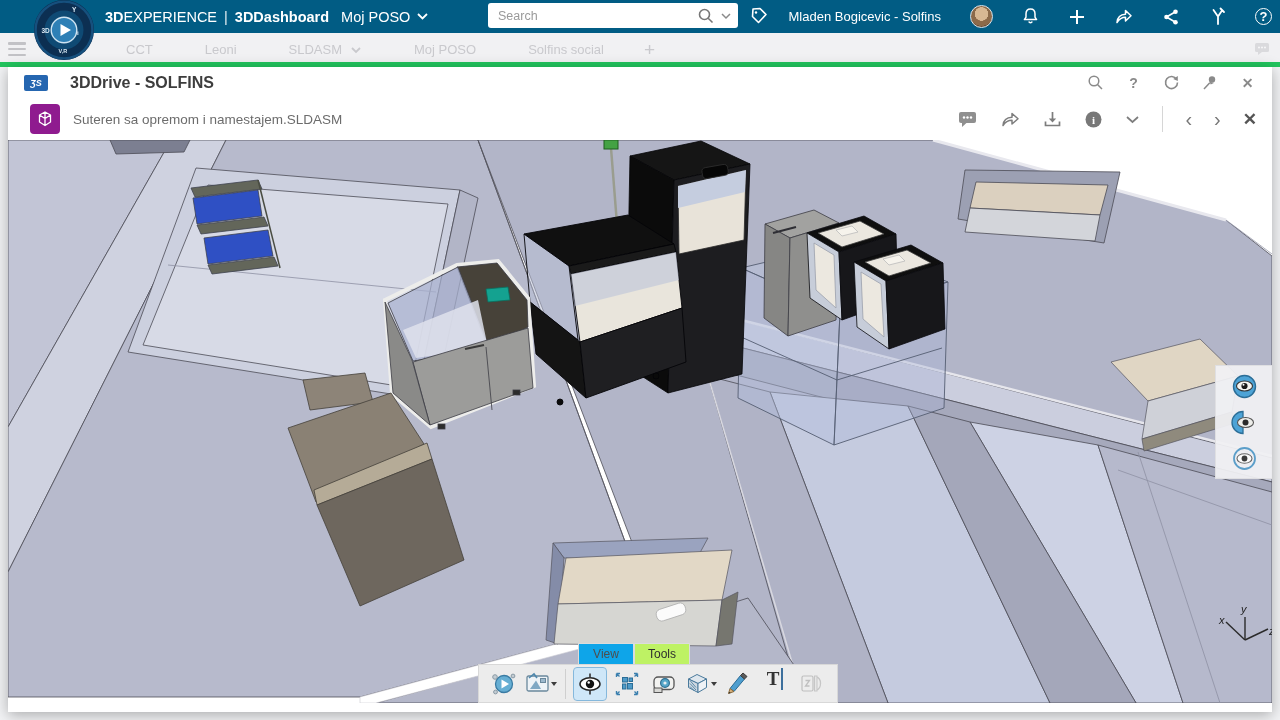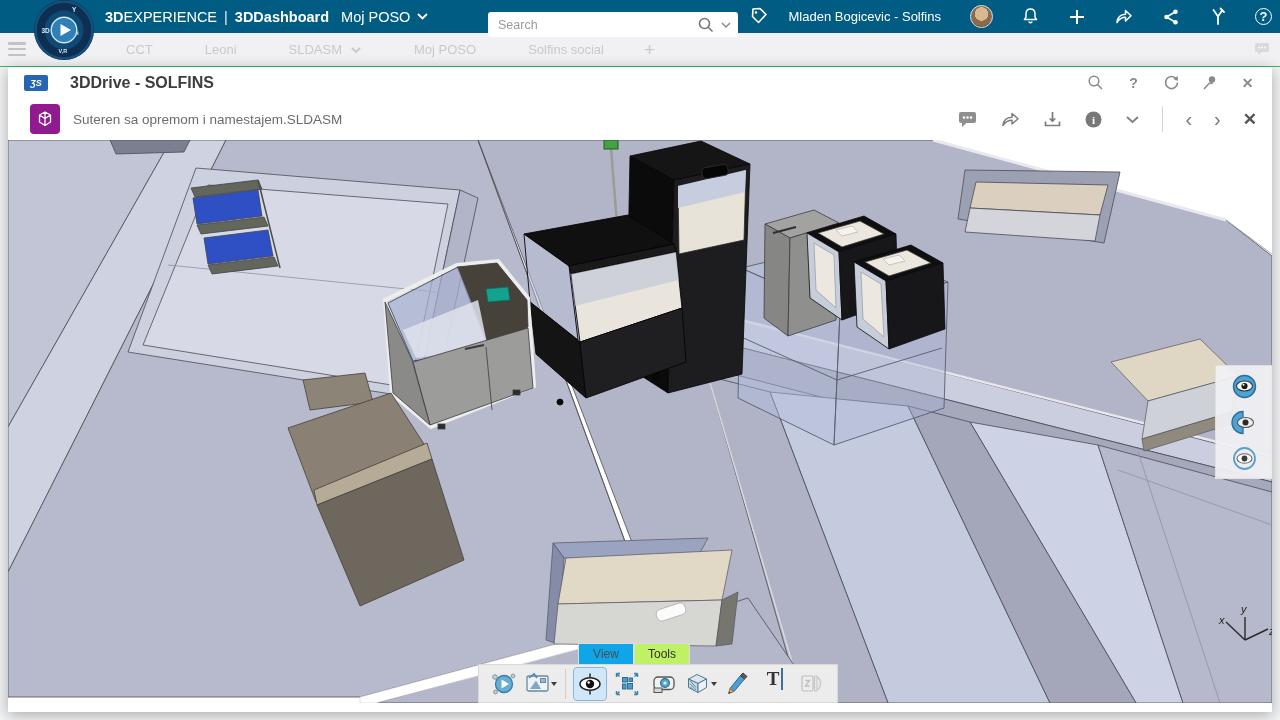--- a/index.html
+++ b/index.html
@@ -5,32 +5,32 @@
 *{margin:0;padding:0;box-sizing:border-box}
 html,body{width:1280px;height:720px;overflow:hidden}
 body{font-family:"Liberation Sans",sans-serif;background:#f2f3f5;position:relative}
 
 
 .topbar{position:absolute;top:0;left:0;width:1280px;height:33px;background:#015c84;z-index:30}
 .logo{position:absolute;left:33px;top:-1px;width:62px;height:62px;z-index:40;cursor:pointer}
 .brand{position:absolute;left:105px;top:0;height:33px;display:flex;align-items:center;color:#fff;font-size:14.5px;white-space:nowrap}
 .brand .divider{margin:0 7px;font-weight:300;opacity:.9}
 .brand .dash{margin-left:12px;display:flex;align-items:center;gap:7px;cursor:pointer}
-.searchbox{position:absolute;left:488px;top:12px;width:250px;height:25px;background:#fff;border-radius:3px;display:flex;align-items:center;padding:0 6px 0 10px}
+.searchbox{position:absolute;left:488px;top:3px;width:250px;height:25px;background:#fff;border-radius:3px;display:flex;align-items:center;padding:0 6px 0 10px}
 .searchbox input{border:none;outline:none;flex:1;font-size:12.5px;color:#333;font-family:"Liberation Sans",sans-serif;background:transparent}
 .searchbox input::placeholder{color:#9a9a9a}
 .tagbtn{position:absolute;left:748px;top:5px;width:22px;height:22px;display:flex;align-items:center;justify-content:center;cursor:pointer}
 .topright{position:absolute;right:8px;top:0;height:33px;display:flex;align-items:center;gap:27px;color:#fff}
 .topright .uname{font-size:13px;margin-right:2px;cursor:pointer}
 .avatar{width:23px;height:23px;border-radius:50%;background:radial-gradient(circle at 50% 38%,#d8b893 0 40%,#8c6a4a 41% 70%,#6e5138 71%);border:1px solid #d8e4ec;cursor:pointer}
 .tbicon{display:flex;align-items:center;justify-content:center;width:20px;height:20px;cursor:pointer}
 .helpglyph{font-size:13px;font-weight:bold;color:#fff;border:1.6px solid #fff;border-radius:50%;width:17px;height:17px;display:flex;align-items:center;justify-content:center}
 
 
-.tabbar{position:absolute;top:33px;left:0;width:1280px;height:34px;background:#f1f1f3;border-bottom:1px solid #22c55e;z-index:20}
+.tabbar{position:absolute;top:33px;left:0;width:1280px;height:34px;background:#f1f1f3;border-bottom:5px solid #22c55e;z-index:20}
 .hamb{position:absolute;left:8px;top:9px;width:18px;height:14px;display:flex;flex-direction:column;justify-content:space-between;cursor:pointer}
 .hamb i{height:2.5px;background:#c2c2c6;border-radius:1px}
 .dtabs{position:absolute;left:100px;top:0;height:33px;display:flex;align-items:center;color:#c9c9cd;font-size:13px}
 .dtab{padding:0 26px;display:flex;align-items:center;gap:8px;cursor:pointer;white-space:nowrap}
 .dtab.add{font-size:19px;padding:0 14px}
 .tabbar .minicomment{position:absolute;right:10px;top:9px;opacity:.5;cursor:pointer}
 
 
 .window{position:absolute;left:8px;top:67px;width:1264px;height:645px;background:#fff;box-shadow:0 3px 14px rgba(0,0,0,.30);z-index:25}
 .winhead{height:31px;display:flex;align-items:center;padding:0 16px;position:relative}

